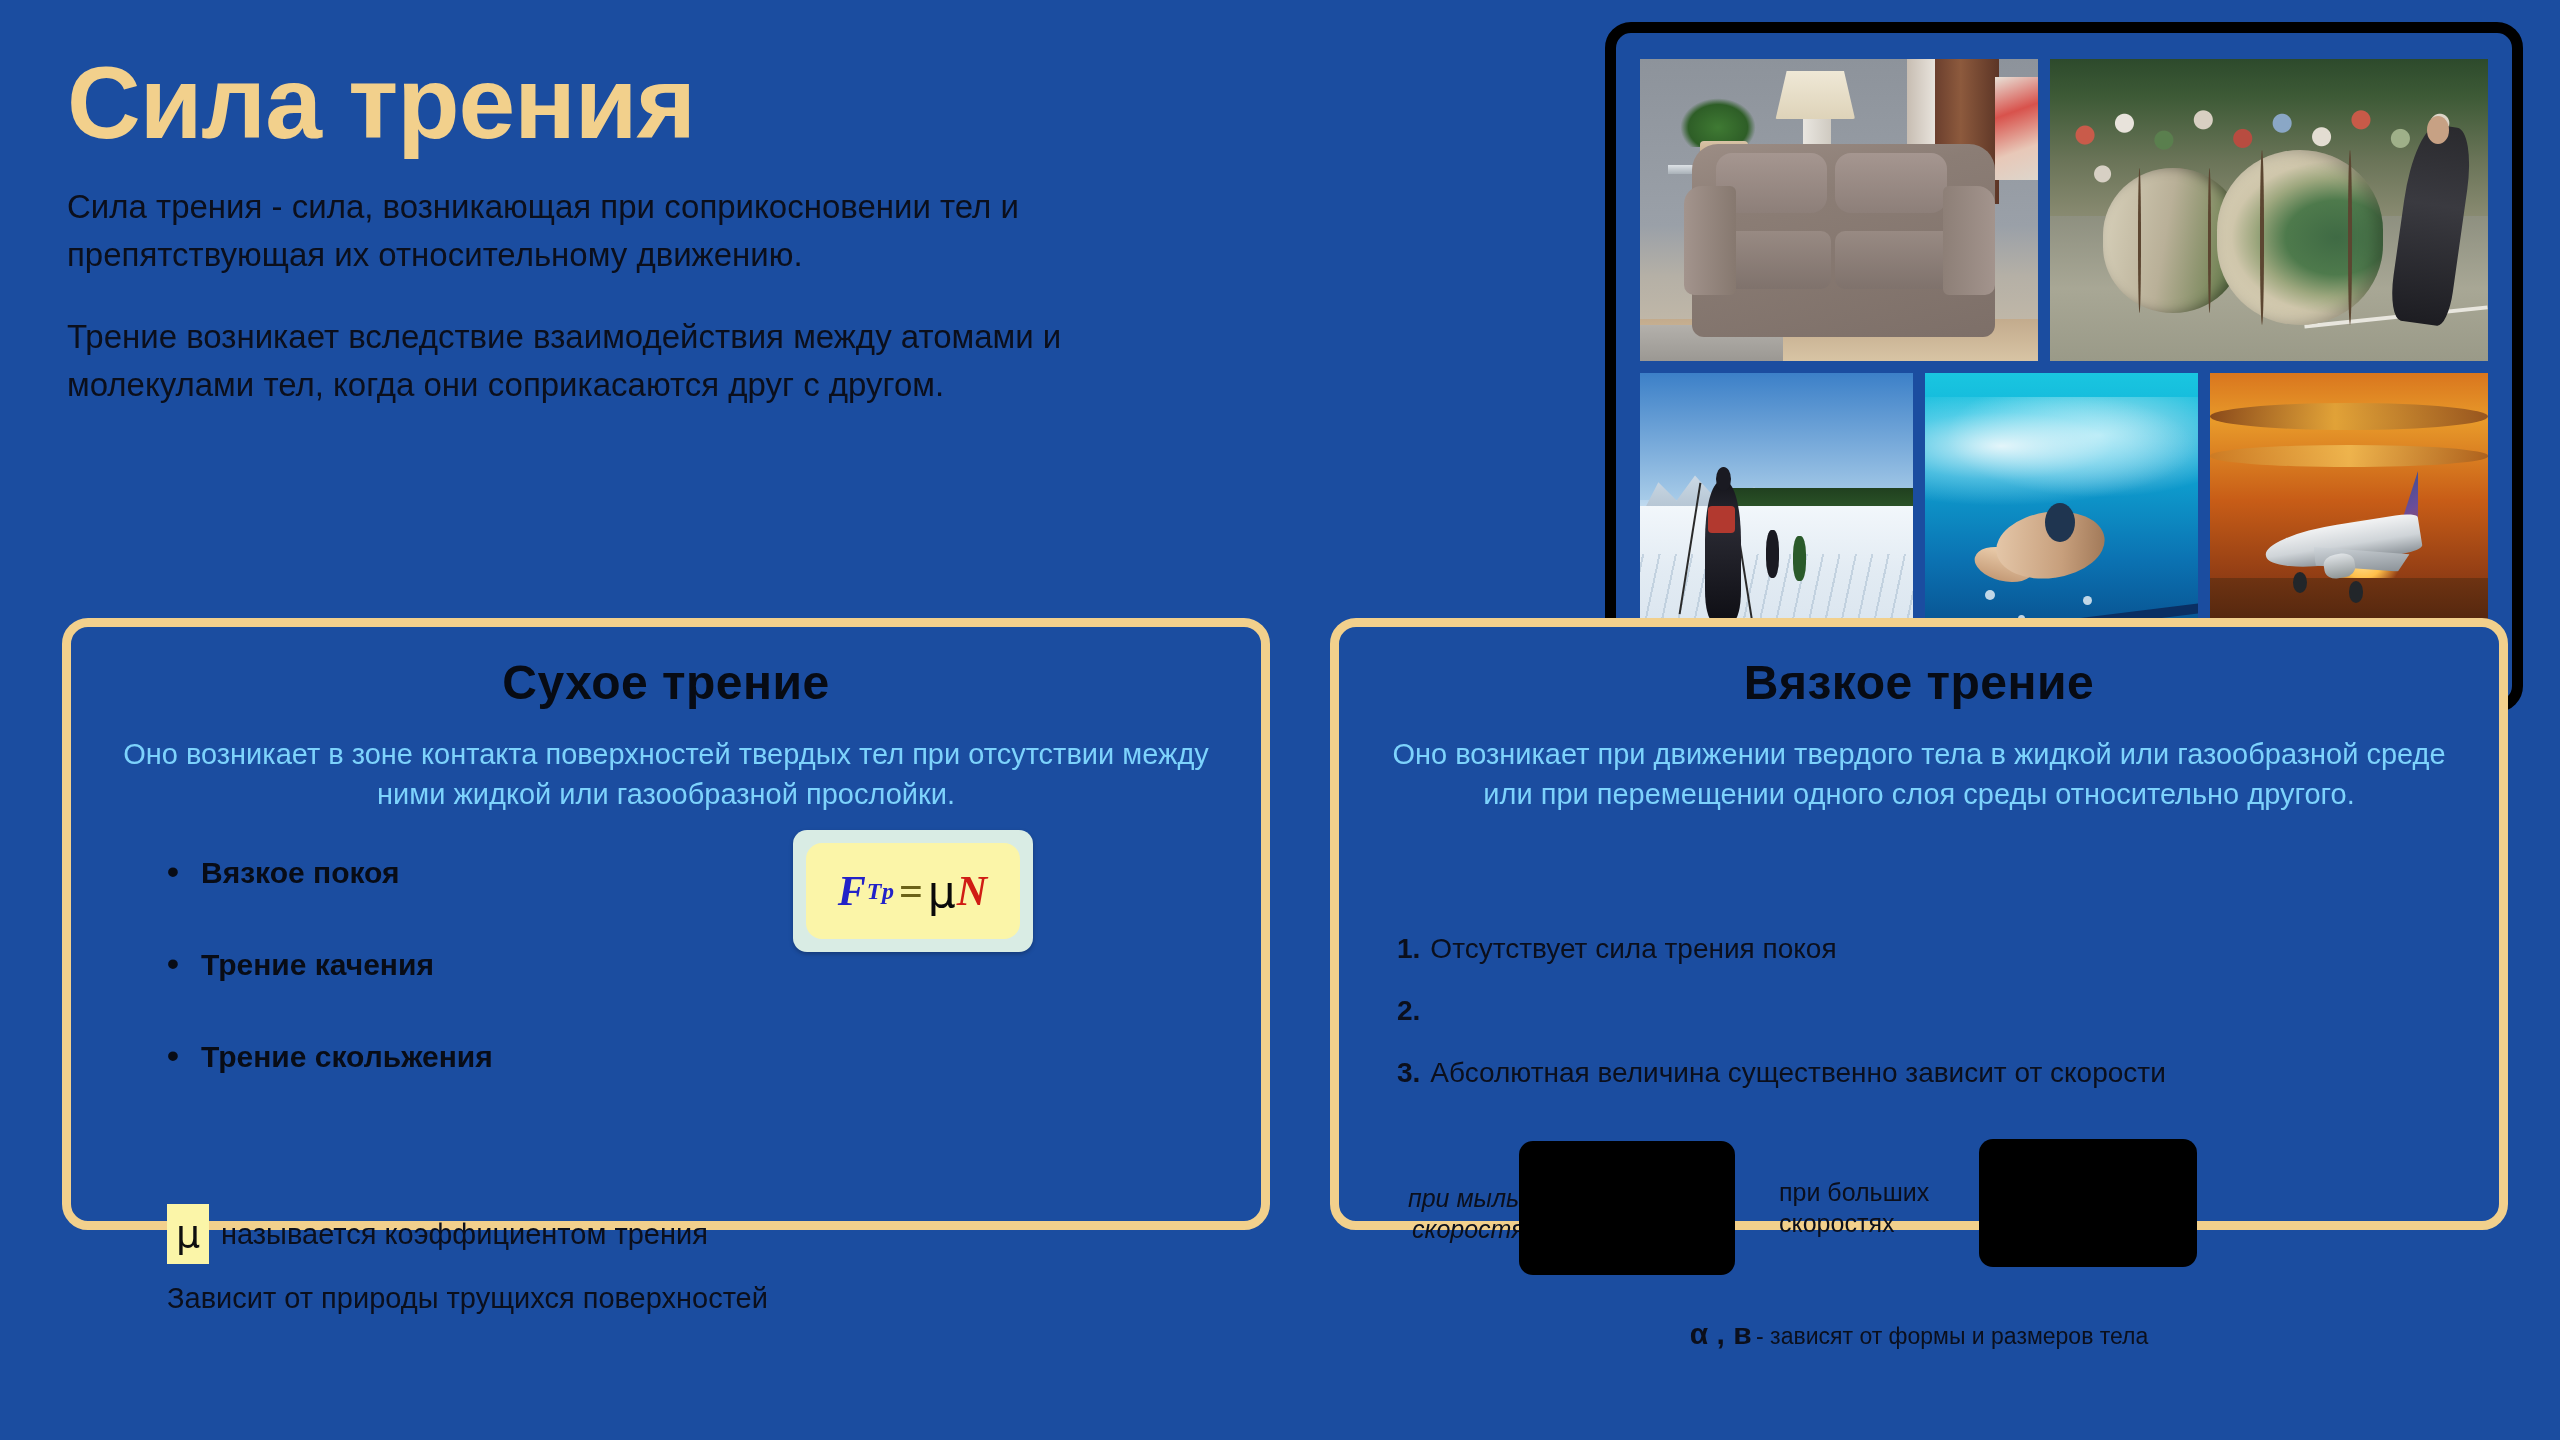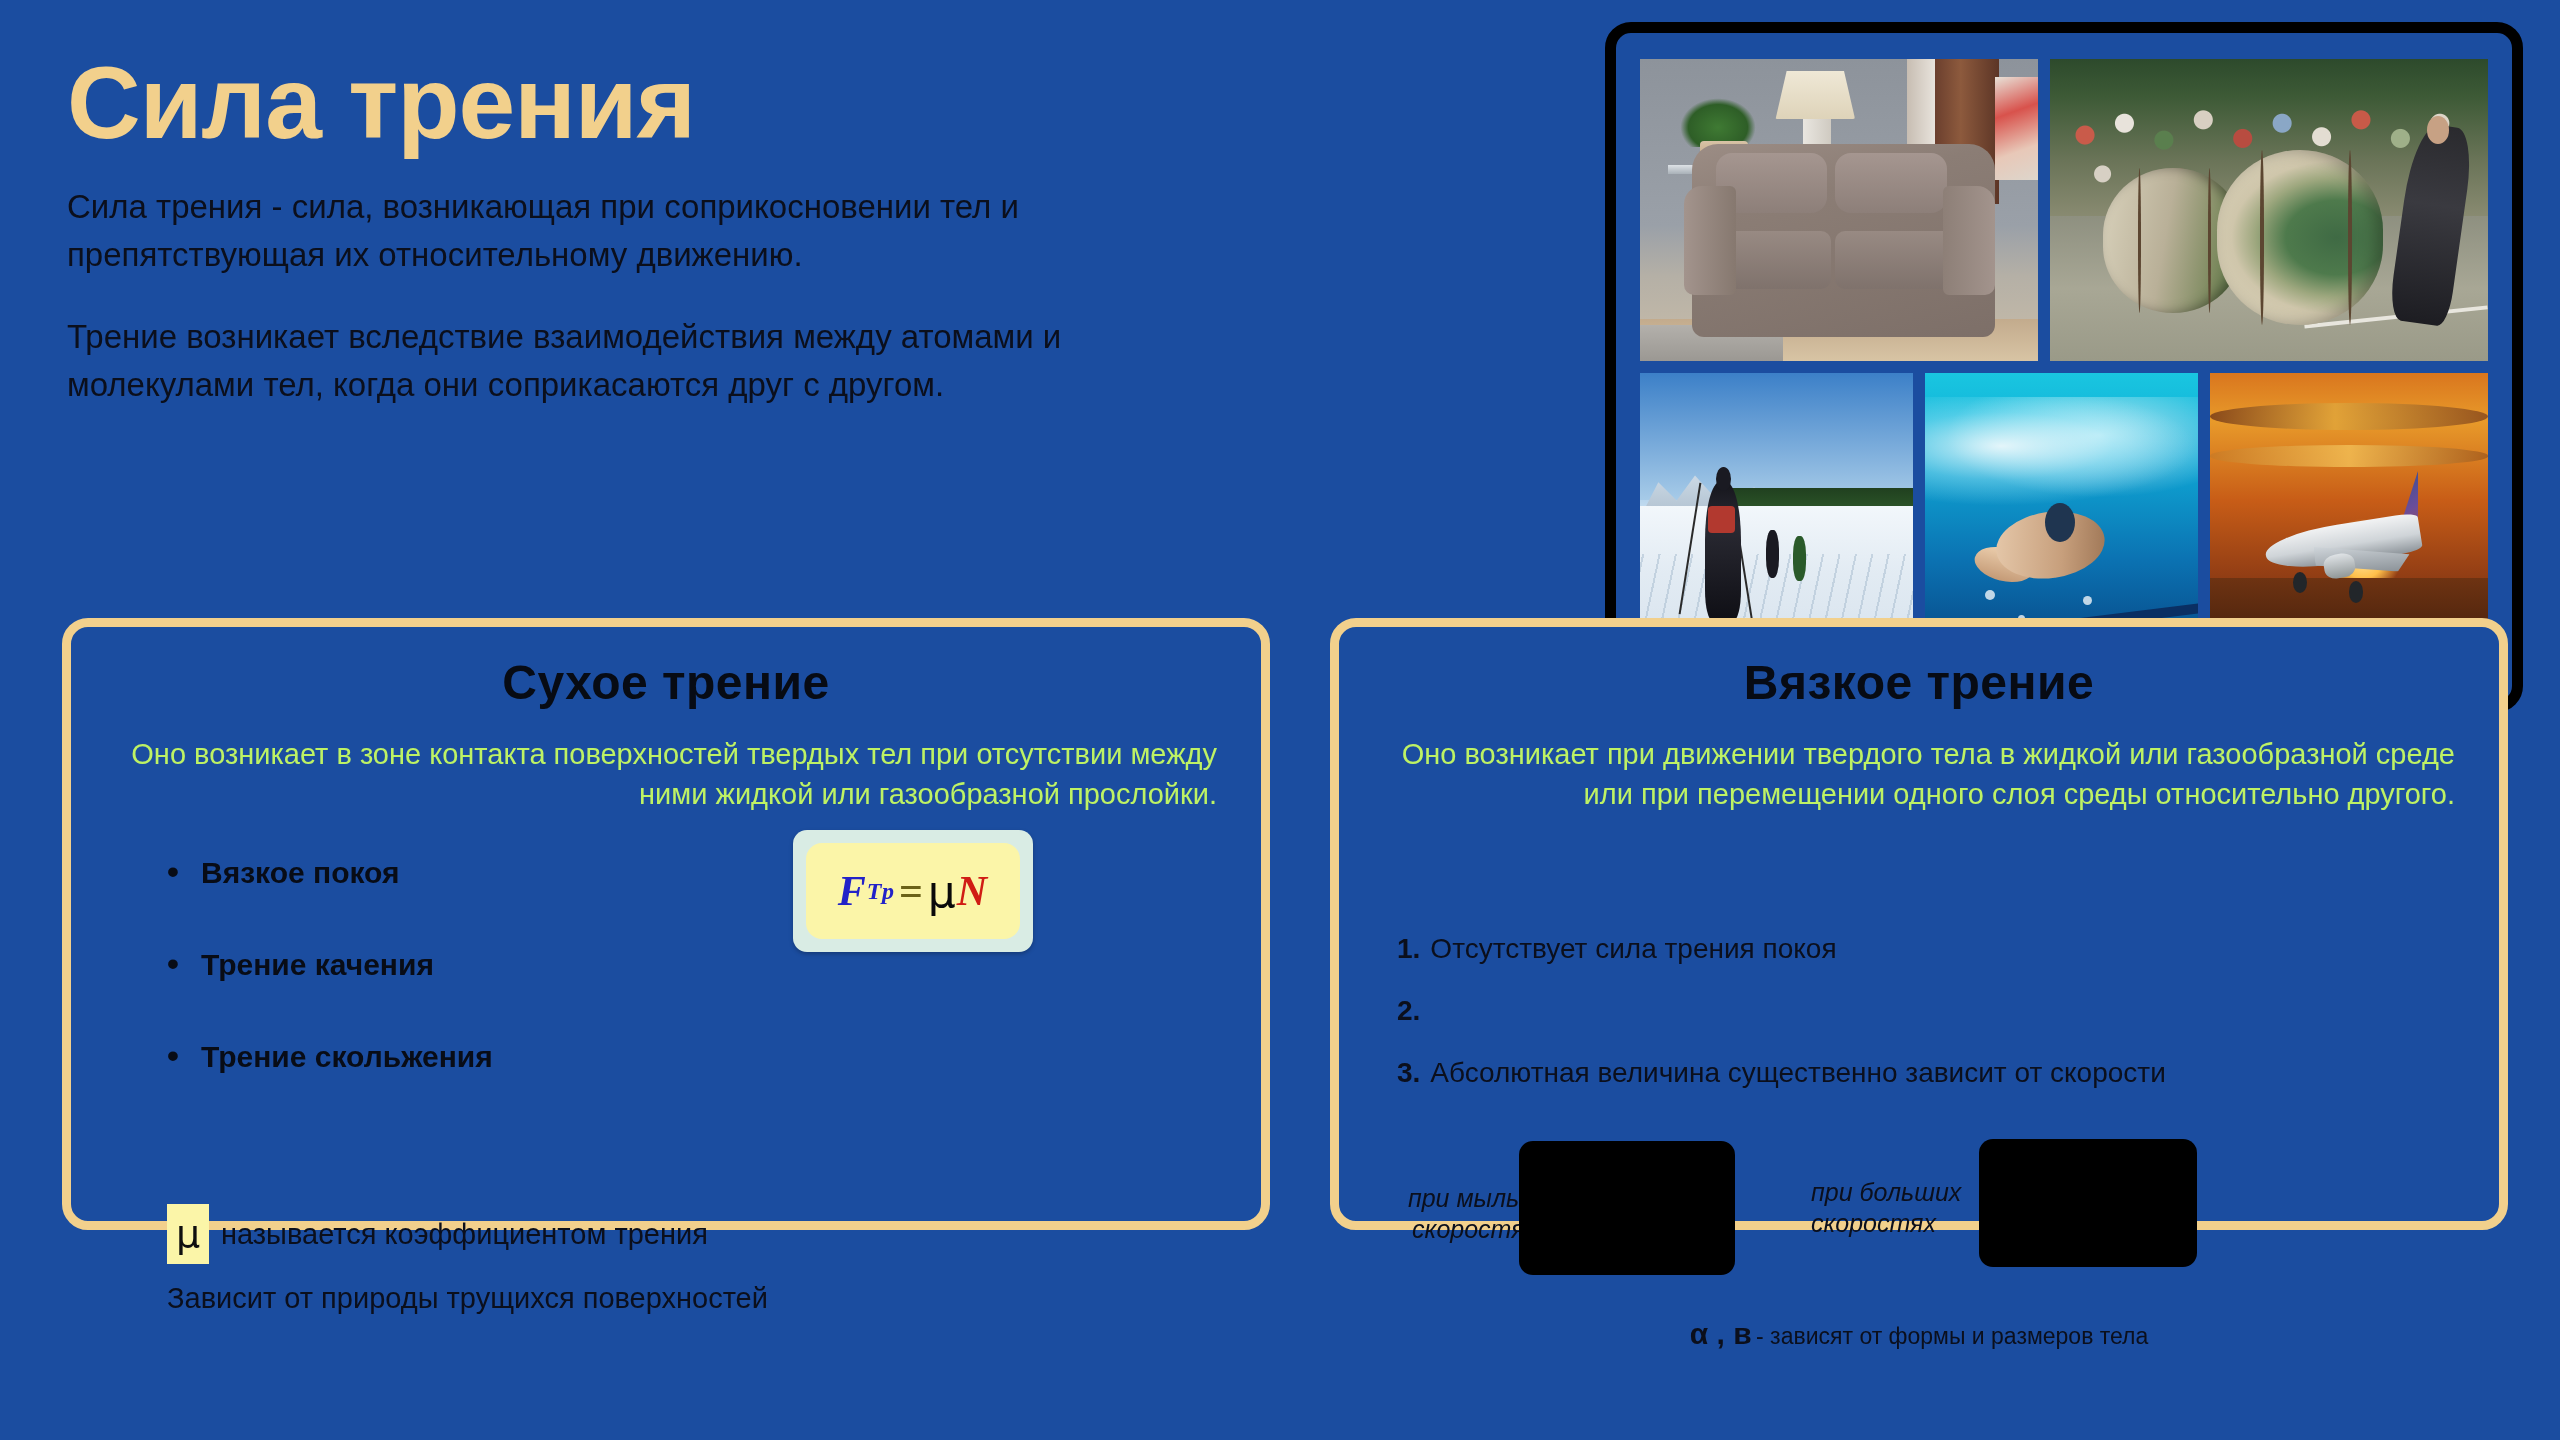--- a/index.html
+++ b/index.html
@@ -213,21 +213,21 @@
     box-sizing:border-box;
   }
   #card-dry{left:62px;width:1208px;}
   #card-viscous{left:1330px;width:1178px;}
 
   .card-title{
     color:#070b14;font-size:48px;font-weight:bold;text-align:center;
     margin:28px 0 24px;letter-spacing:.5px;
   }
   .card-desc{
-    color:#bef264;font-size:29px;line-height:1.38;text-align:right;
+    color:#7dd3fc;font-size:29px;line-height:1.38;text-align:center;
     margin:0 44px 30px;
   }
 
   
   .dry-body{position:relative;padding:0 0 0 0;}
   .bullets{position:absolute;left:96px;top:12px;width:520px;margin:0;padding:0;list-style:none;}
   .bullets li{
     color:#080c16;font-size:30px;font-weight:bold;margin:0 0 58px;
     position:relative;padding-left:34px;
   }
@@ -264,21 +264,21 @@
   
   .num-list{position:absolute;left:58px;top:306px;width:1040px;margin:0;padding:0;list-style:none;}
   .num-list li{color:#0b0f1c;font-size:28px;margin:0 0 30px;display:flex;gap:10px;}
   .num-list li .n{font-weight:bold;}
 
   .speed-row{position:absolute;left:0;top:520px;width:100%;height:150px;}
   .speed-lbl{
     position:absolute;color:#0b0f1c;font-size:25px;line-height:1.25;width:190px;
   }
   #lbl-small{left:-10px;top:36px;text-align:right;padding-left:18px;font-style:italic;}
-  #lbl-large{left:472px;top:30px;text-align:left;font-style:italic;}
+  #lbl-large{left:440px;top:30px;text-align:left;}
   .black-box{position:absolute;background:#000000;border-radius:14px;}
   #box-small{left:180px;top:-6px;width:216px;height:134px;}
   #box-large{left:640px;top:-8px;width:218px;height:128px;}
   #alpha-note{
     position:absolute;left:0;top:690px;width:100%;text-align:center;color:#0b0f1c;
   }
   #alpha-note .sym{font-size:30px;font-weight:bold;}
   #alpha-note .txt{font-size:23px;}
 </style>
 </head>

